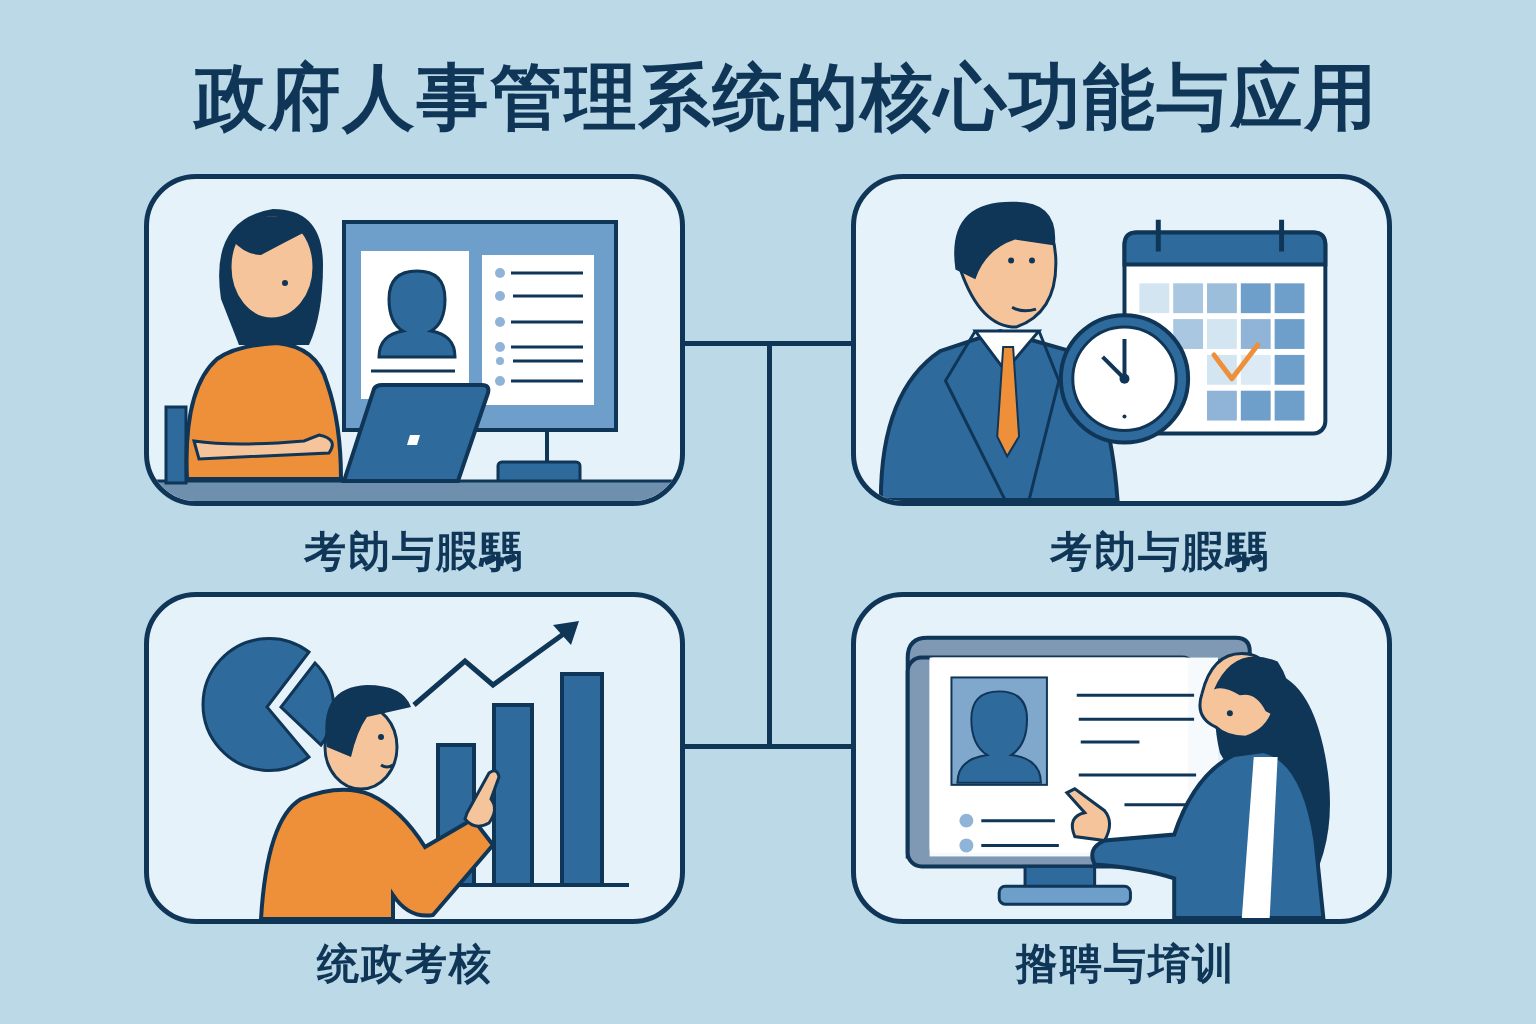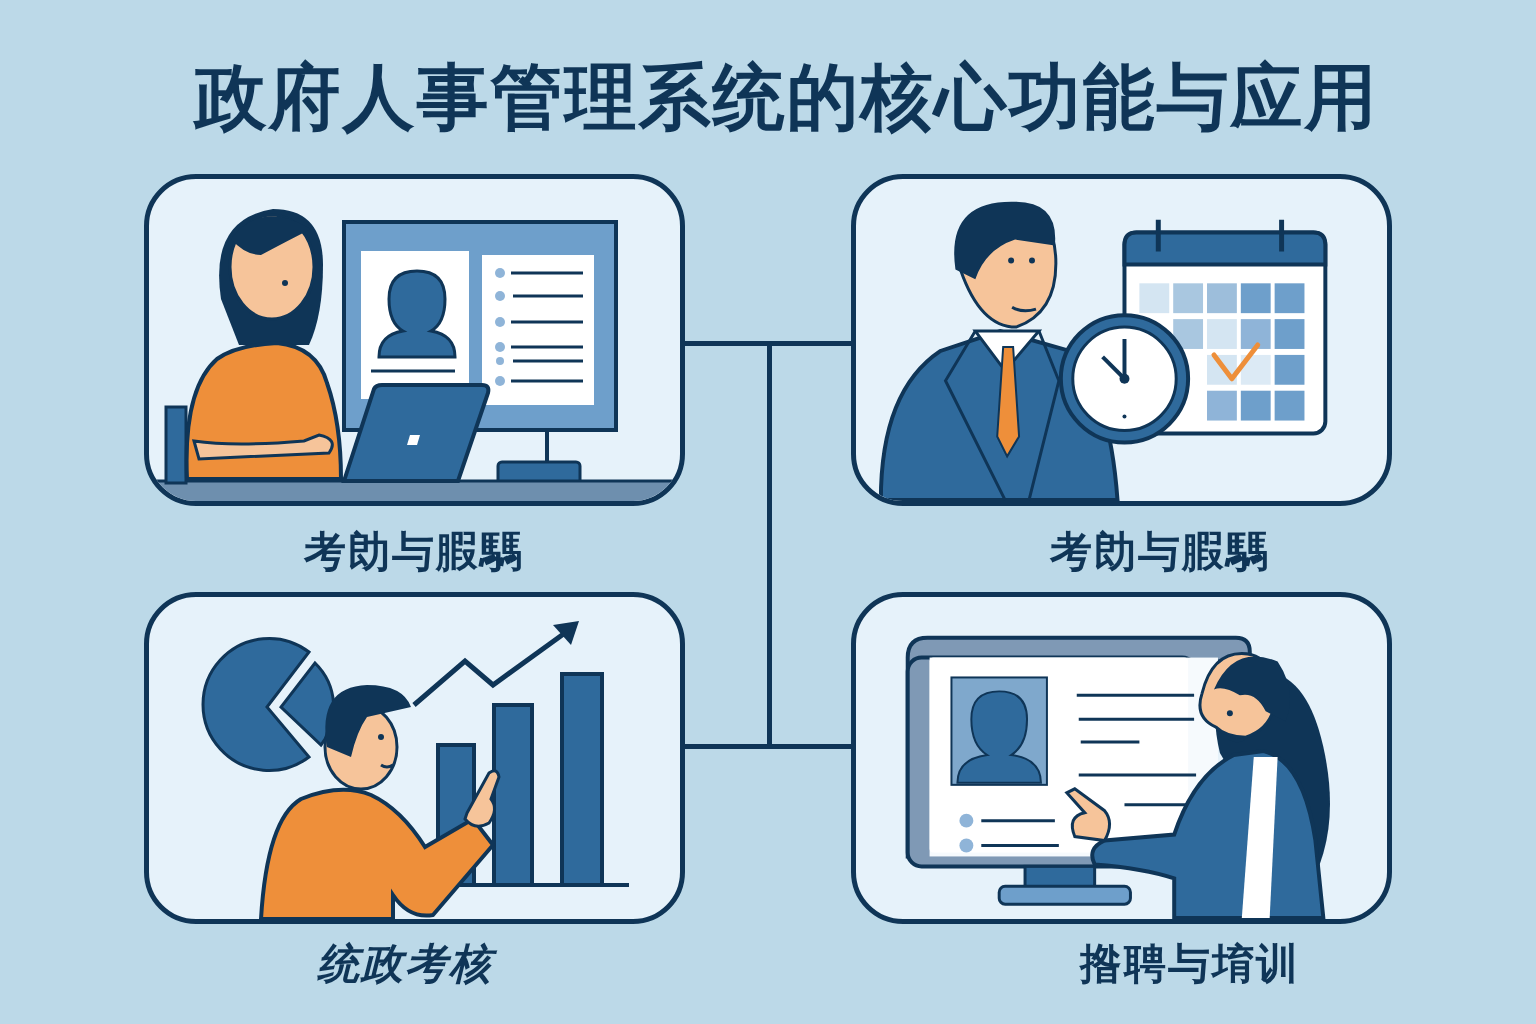--- a/index.html
+++ b/index.html
@@ -152,21 +152,21 @@
     </g>
 
     <path d="M112 322 q6 -100 40 -120 q40 -16 70 -4 q30 14 54 52 l48 -28 l20 26 l-60 70 q-24 4 -40 -20 l0 24 z" fill="#EE8F3A" stroke="#0F3557" stroke-width="4"></path>
     <path d="M318 216 l22 -40 q8 -6 10 4 l-8 22 q8 10 -2 24 q-14 8 -24 -4 z" fill="#F6C49A" stroke="#0F3557" stroke-width="3"></path>
     <ellipse cx="212" cy="150" rx="36" ry="42" fill="#F6C49A" stroke="#0F3557" stroke-width="3"></ellipse>
     <path d="M178 150 q-10 -60 40 -62 q36 0 44 22 l-44 10 q-10 14 -16 40 z" fill="#0F3557"></path>
     <circle cx="232" cy="140" r="3" fill="#0F3557"></circle>
     <path d="M232 168 q6 4 12 0" fill="none" stroke="#0F3557" stroke-width="3"></path>
   </svg>
 </div>
-<div class="label" style="left:290px; top:936px; width:230px;font-style:italic;">统政考核</div>
+<div class="label" style="left:290px; top:936px; width:230px;">统政考核</div>
 
 <div class="panel" style="left:851px; top:592px;">
   <svg viewBox="0 0 534 322">
 
     <g>
       <path d="M52 260 l0 -200 q0 -20 20 -20 l310 0 q14 0 14 14 l0 10 l-326 0 l0 196 z" fill="#7F99B5" stroke="#0F3557" stroke-width="4"></path>
       <rect x="52" y="60" width="290" height="210" rx="14" fill="#7F99B5" stroke="#0F3557" stroke-width="4"></rect>
       <rect x="74" y="60" width="290" height="200" fill="#F6FAFD"></rect>
       <rect x="74" y="60" width="260" height="196" rx="4" fill="#FFFFFF"></rect>
       <rect x="170" y="270" width="70" height="22" fill="#2F6A9C" stroke="#0F3557" stroke-width="3"></rect>
@@ -191,13 +191,13 @@
     <path d="M450 300 q40 -60 20 -150 q-20 -90 -80 -74 q-40 14 -24 80 z" fill="#0F3557"></path>
     <path d="M320 322 l0 -40 q-30 -10 -80 -14 q-8 -16 10 -24 l70 -6 q20 -60 60 -80 l30 -4 q40 10 52 90 l8 78 z" fill="#2F6A9C" stroke="#0F3557" stroke-width="4"></path>
     <path d="M400 160 l24 0 l-8 162 l-28 0 z" fill="#FFFFFF"></path>
     <path d="M220 240 q-8 -20 10 -24 l-18 -20 l8 -4 l30 22 q10 12 0 30 z" fill="#F6C49A" stroke="#0F3557" stroke-width="3"></path>
     <path d="M362 130 q-22 -10 -14 -34 q10 -40 40 -40 q30 0 34 40 q0 34 -30 44 q-20 0 -30 -10 z" fill="#F6C49A" stroke="#0F3557" stroke-width="3"></path>
     <path d="M360 92 q20 -46 64 -28 q20 30 8 60 l-20 -10 q-10 -20 -26 -16 q-16 -10 -26 -6 z" fill="#0F3557"></path>
     <circle cx="376" cy="116" r="3" fill="#0F3557"></circle>
     <path d="M374 140 q8 6 16 2" fill="none" stroke="#0F3557" stroke-width="3"></path>
   </svg>
 </div>
-<div class="label" style="left:1060px; top:936px; width:260px;">揝聘与堉训</div>
+<div class="label" style="left:996px; top:936px; width:260px;">揝聘与堉训</div>
 
 </body></html>

